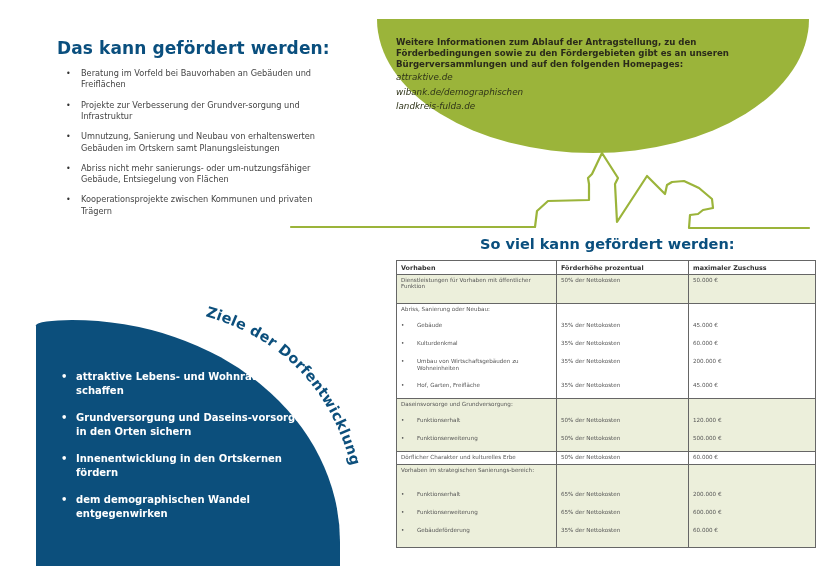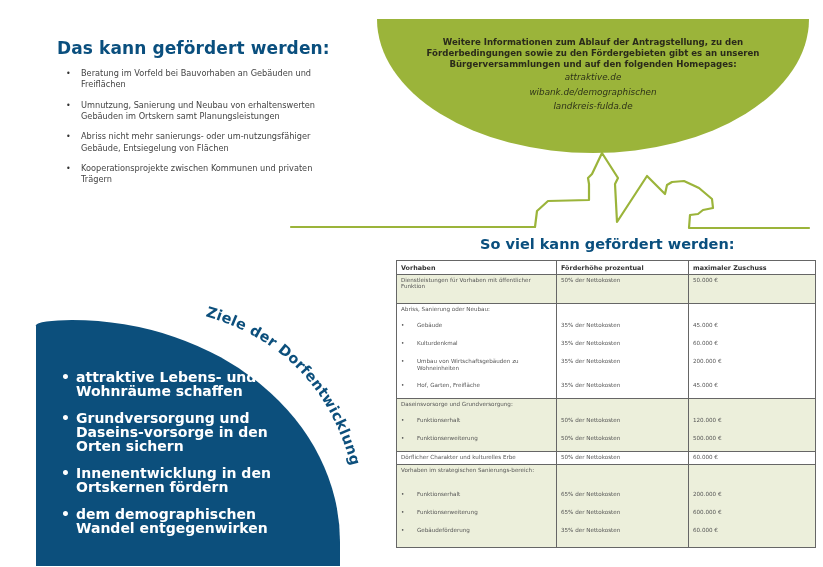--- a/index.html
+++ b/index.html
@@ -9,28 +9,28 @@
   
   .left-title { position:absolute; left:57px; top:38px; font-size:17px; font-weight:bold; color:#0a4f7e; letter-spacing:0.1px; white-space:nowrap; }
   .left-list { position:absolute; left:57px; top:60px; width:255px; margin:8px; padding:0; list-style:none; }
   .left-list li { position:relative; padding-left:16px; font-size:8.2px; line-height:11.4px; color:#444; margin-bottom:8.8px; }
   .left-list li::before { content:"•"; position:absolute; left:1px; top:0; color:#333; font-size:8px; }
 
   
   .blue-shape { position:absolute; left:36px; top:320px; width:304px; height:246px; background:#0c4f7c;
                 border-top-right-radius:300px 248px; border-top-left-radius:40px 6px; }
   .blue-list { position:absolute; left:60px; top:370px; width:250px; margin:0; padding:0; list-style:none; }
-  .blue-list li { position:relative; padding-left:16px; font-size:14px; font-weight:bold; color:#ffffff; line-height:14px; margin-bottom:13px; }
+  .blue-list li { position:relative; padding-left:16px; font-size:10px; font-weight:bold; color:#ffffff; line-height:14px; margin-bottom:13px; }
   .blue-list li::before { content:"•"; position:absolute; left:1px; top:0; }
   .arc-text { position:absolute; left:0; top:0; width:823px; height:567px; pointer-events:none; }
 
   
   .green-shape { position:absolute; left:377px; top:19px; width:432px; height:134px; background:#9bb43a;
                  border-bottom-left-radius:216px 134px; border-bottom-right-radius:216px 134px; }
-  .green-text { position:absolute; left:410px; top:37px; width:366px; text-align:center; }
+  .green-text { position:absolute; left:396px; top:37px; width:366px; text-align:left; }
   .green-text .info { font-size:8.6px; font-weight:bold; color:#2a2a1a; line-height:11px; }
   .green-text .link { font-size:8.8px; font-style:italic; color:#2e3318; line-height:14.5px; display:block; }
   .skyline { position:absolute; left:0; top:0; width:823px; height:567px; pointer-events:none; }
 
   
   .table-title { position:absolute; left:480px; top:236px; font-size:14.5px; font-weight:bold; color:#0a4f7e; white-space:nowrap; }
   table.funding { position:absolute; left:396px; top:260px; width:420px; border-collapse:collapse; font-size:5.6px; color:#555; }
   table.funding td, table.funding th { border-left:1.5px solid #666; border-right:1.5px solid #666; padding:2px 4px; vertical-align:top; text-align:left; }
   table.funding th { font-size:6.4px; font-weight:bold; color:#333; border:1.5px solid #666; padding:3px 4px 2px; }
   table.funding tr.grp-start td { border-top:1.5px solid #666; }
@@ -39,20 +39,21 @@
   td.c1 { width:151px; } td.c2 { width:123px; }
   .bul { display:inline-block; width:16px; }
   .sub td { height:14px; line-height:7px; }
 </style>
 </head>
 <body>
 
 <div class="left-title">Das kann gefördert werden:</div>
 <ul class="left-list">
   <li>Beratung im Vorfeld bei Bauvorhaben an Gebäuden und Freiflächen</li>
+  <li>Projekte zur Verbesserung der Grundver-sorgung und Infrastruktur</li>
   <li>Umnutzung, Sanierung und Neubau von erhaltenswerten Gebäuden im Ortskern samt Planungsleistungen</li>
   <li>Abriss nicht mehr sanierungs- oder um-nutzungsfähiger Gebäude, Entsiegelung von Flächen</li>
   <li>Kooperationsprojekte zwischen Kommunen und privaten Trägern</li>
 </ul>
 
 <div class="blue-shape"></div>
 <svg class="arc-text" viewBox="0 0 823 567">
   <defs>
     <path id="arcPath" d="M 205 316 Q 322 350 352 470" fill="none"></path>
   </defs>

